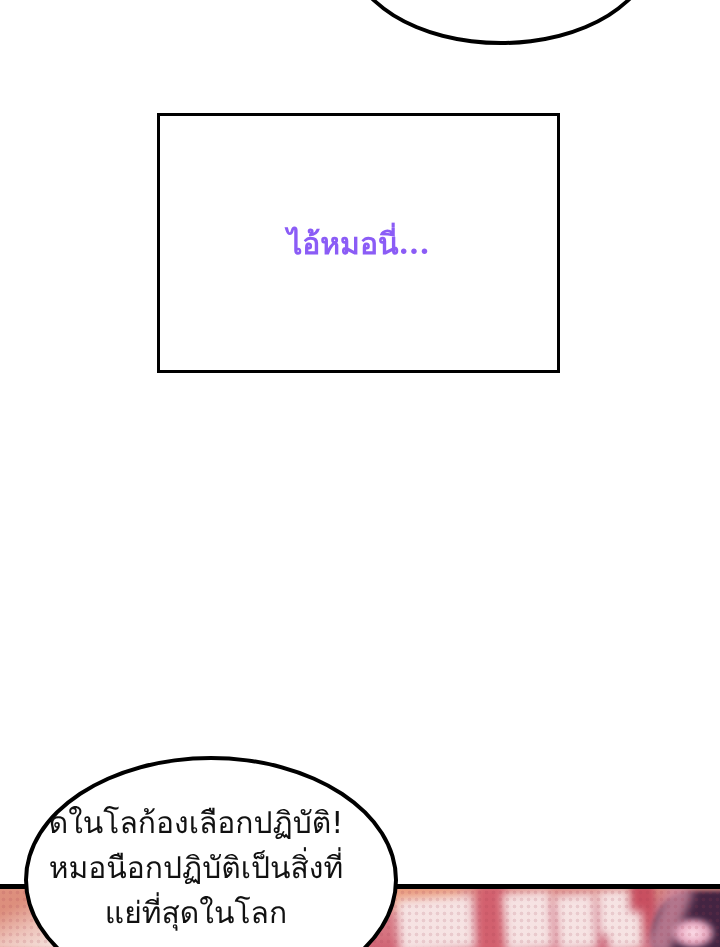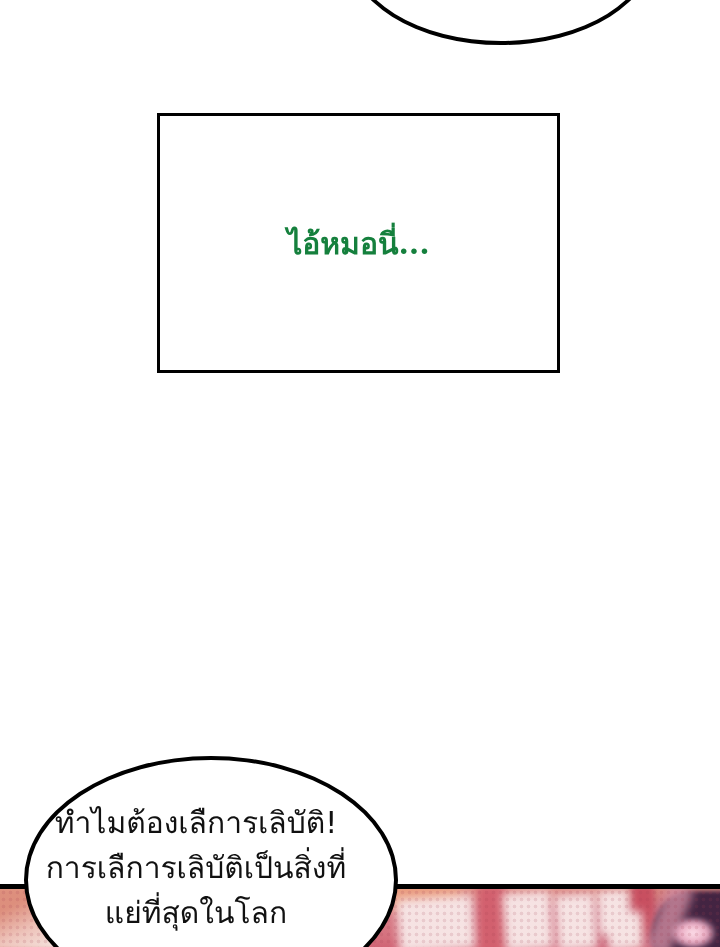--- a/index.html
+++ b/index.html
@@ -31,21 +31,21 @@
     border: 3px solid #000000;
     display: flex;
     flex-direction: column;
     justify-content: center;
     align-items: center;
     text-align: center;
     font-family: "DejaVu Serif", "Liberation Serif", serif;
     font-weight: bold;
     font-size: 30px;
     line-height: 49px;
-    color: #15803d;
+    color: #8b5cf6;
     letter-spacing: 0px;
   }
 
   
   .bottom-panel {
     position: absolute;
     left: 0; top: 884px;
     width: 720px; height: 63px;
     box-sizing: border-box;
     border-top: 5px solid #000000;
@@ -147,17 +147,17 @@
   <div class="art pale-rect rect-5"></div>
   <div class="art dark-figure"></div>
   <div class="art figure-highlight"></div>
   <div class="art figure-glow"></div>
   <div class="art left-sliver"></div>
   <div class="halftone"></div>
 </div>
 
 <div class="speech-bubble">
   <div class="speech-text">
-    <div>ทำไมต้องเลืการเลิบัติ!</div>
-    <div>การเลืการเลิบัติเป็นสิ่งที่</div>
+    <div>ดในโลก้องเลือกปฏิบัติ!</div>
+    <div>หมอนือกปฏิบัติเป็นสิ่งที่</div>
     <div>แย่ที่สุดในโลก</div>
   </div>
 </div>
 
 </body></html>

